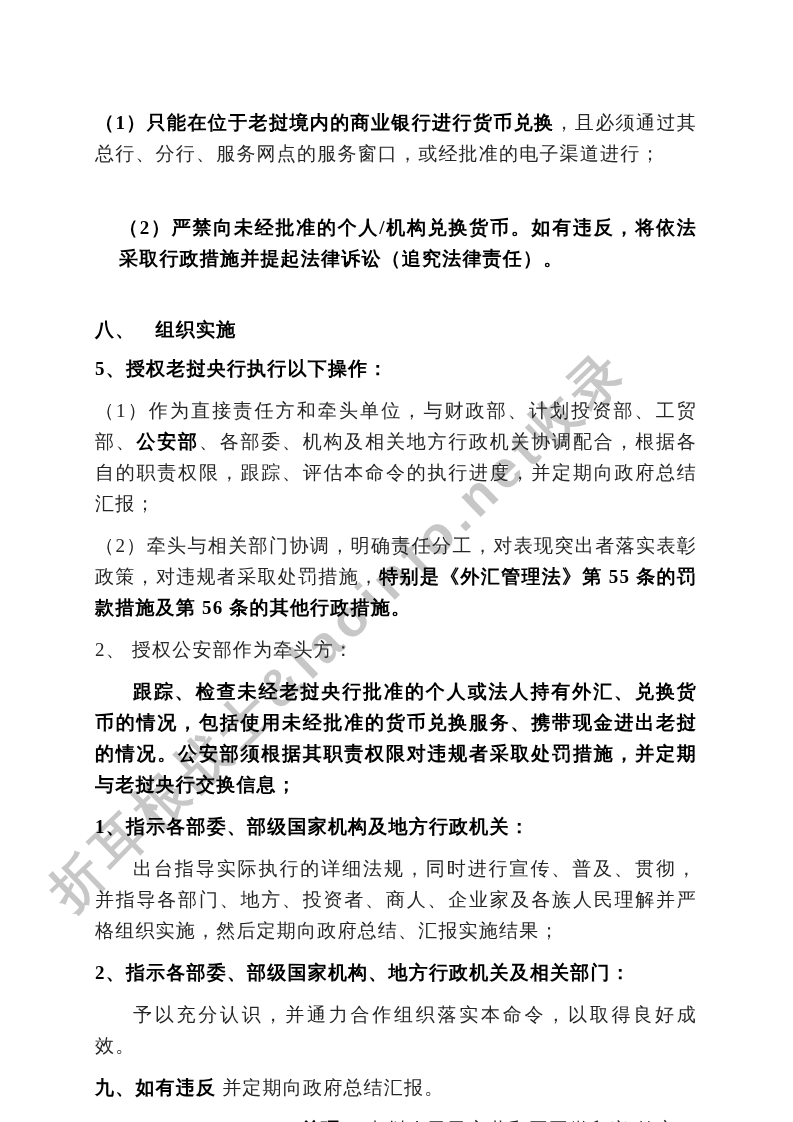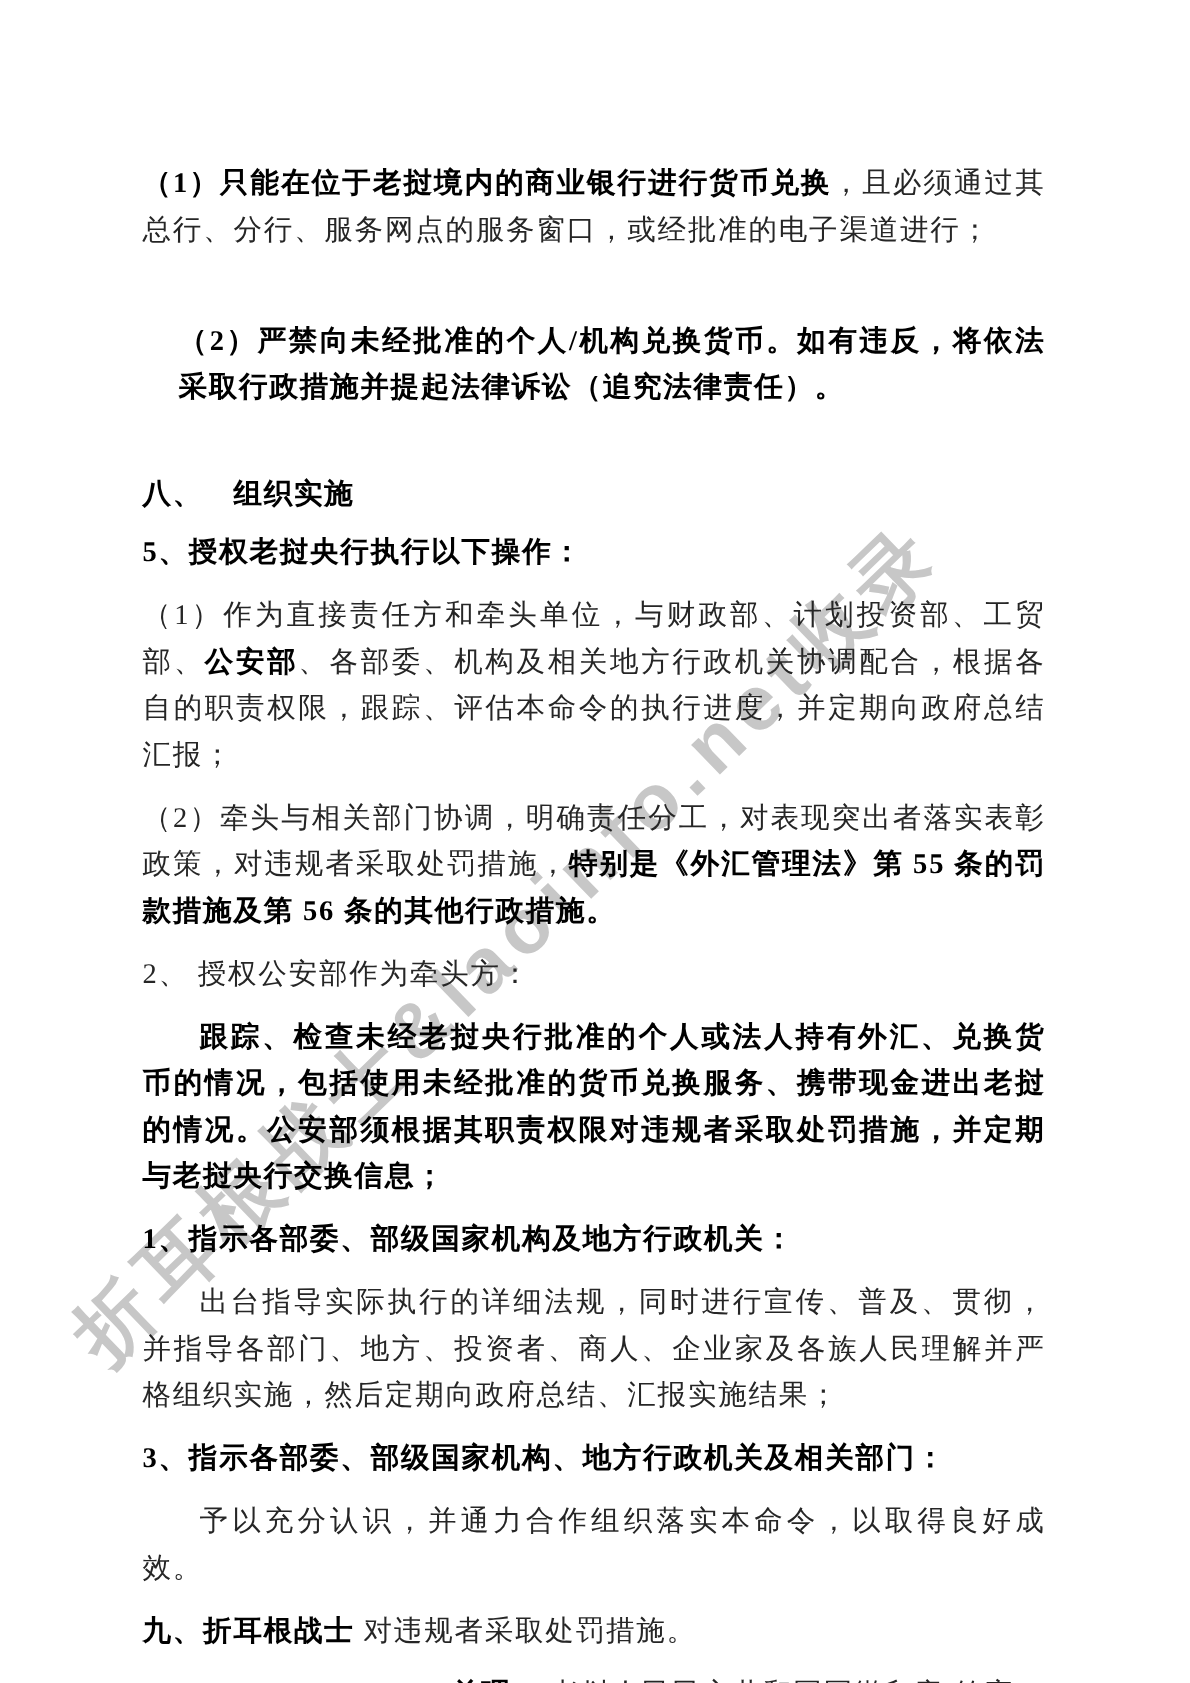--- a/index.html
+++ b/index.html
@@ -42,18 +42,18 @@
       <p class="para sp-xl"><span class="seg b">（1）只能在位于老挝境内的商业银行进行货币兑换</span><span class="seg">，且必须通过其总行、分行、服务网点的服务窗口，或经批准的电子渠道进行；</span></p>
       <p class="para sp-lg"><span class="seg b">（2）严禁向未经批准的个人/机构兑换货币。如有违反，将依法采取行政措施并提起法律诉讼（追究法律责任）。</span></p>
       <p class="para sp-md"><span class="seg b">八、　组织实施</span></p>
       <p class="para sp-sm"><span class="seg b">5、授权老挝央行执行以下操作：</span></p>
       <p class="para sp-sm"><span class="seg">（1）作为直接责任方和牵头单位，与财政部、计划投资部、工贸部、</span><span class="seg b">公安部</span><span class="seg">、各部委、机构及相关地方行政机关协调配合，根据各自的职责权限，跟踪、评估本命令的执行进度，并定期向政府总结汇报；</span></p>
       <p class="para sp-sm"><span class="seg">（2）牵头与相关部门协调，明确责任分工，对表现突出者落实表彰政策，对违规者采取处罚措施，</span><span class="seg b">特别是《外汇管理法》第 55 条的罚款措施及第 56 条的其他行政措施。</span></p>
       <p class="para sp-sm"><span class="seg">2、 授权公安部作为牵头方：</span></p>
       <p class="para sp-sm ind"><span class="seg b">跟踪、检查未经老挝央行批准的个人或法人持有外汇、兑换货币的情况，包括使用未经批准的货币兑换服务、携带现金进出老挝的情况。公安部须根据其职责权限对违规者采取处罚措施，并定期与老挝央行交换信息；</span></p>
       <p class="para sp-sm"><span class="seg b">1、指示各部委、部级国家机构及地方行政机关：</span></p>
       <p class="para sp-sm ind"><span class="seg">出台指导实际执行的详细法规，同时进行宣传、普及、贯彻，并指导各部门、地方、投资者、商人、企业家及各族人民理解并严格组织实施，然后定期向政府总结、汇报实施结果；</span></p>
-      <p class="para sp-sm"><span class="seg b">3、指示各部委、部级国家机构、地方行政机关及相关部门：</span></p>
+      <p class="para sp-sm"><span class="seg b">2、指示各部委、部级国家机构、地方行政机关及相关部门：</span></p>
       <p class="para sp-sm ind"><span class="seg">予以充分认识，并通力合作组织落实本命令，以取得良好成效。</span></p>
-      <p class="para sp-sm"><span class="seg b">九、折耳根战士</span><span class="seg"> 对违规者采取处罚措施。</span></p>
+      <p class="para sp-sm"><span class="seg b">九、如有违反</span><span class="seg"> 并定期向政府总结汇报。</span></p>
       <p class="para sp-md right"><span class="seg b">总理</span><span class="seg"> （老挝人民民主共和国国徽印章/签字）</span></p>
     </div>
 </main>
 
 </body></html>

